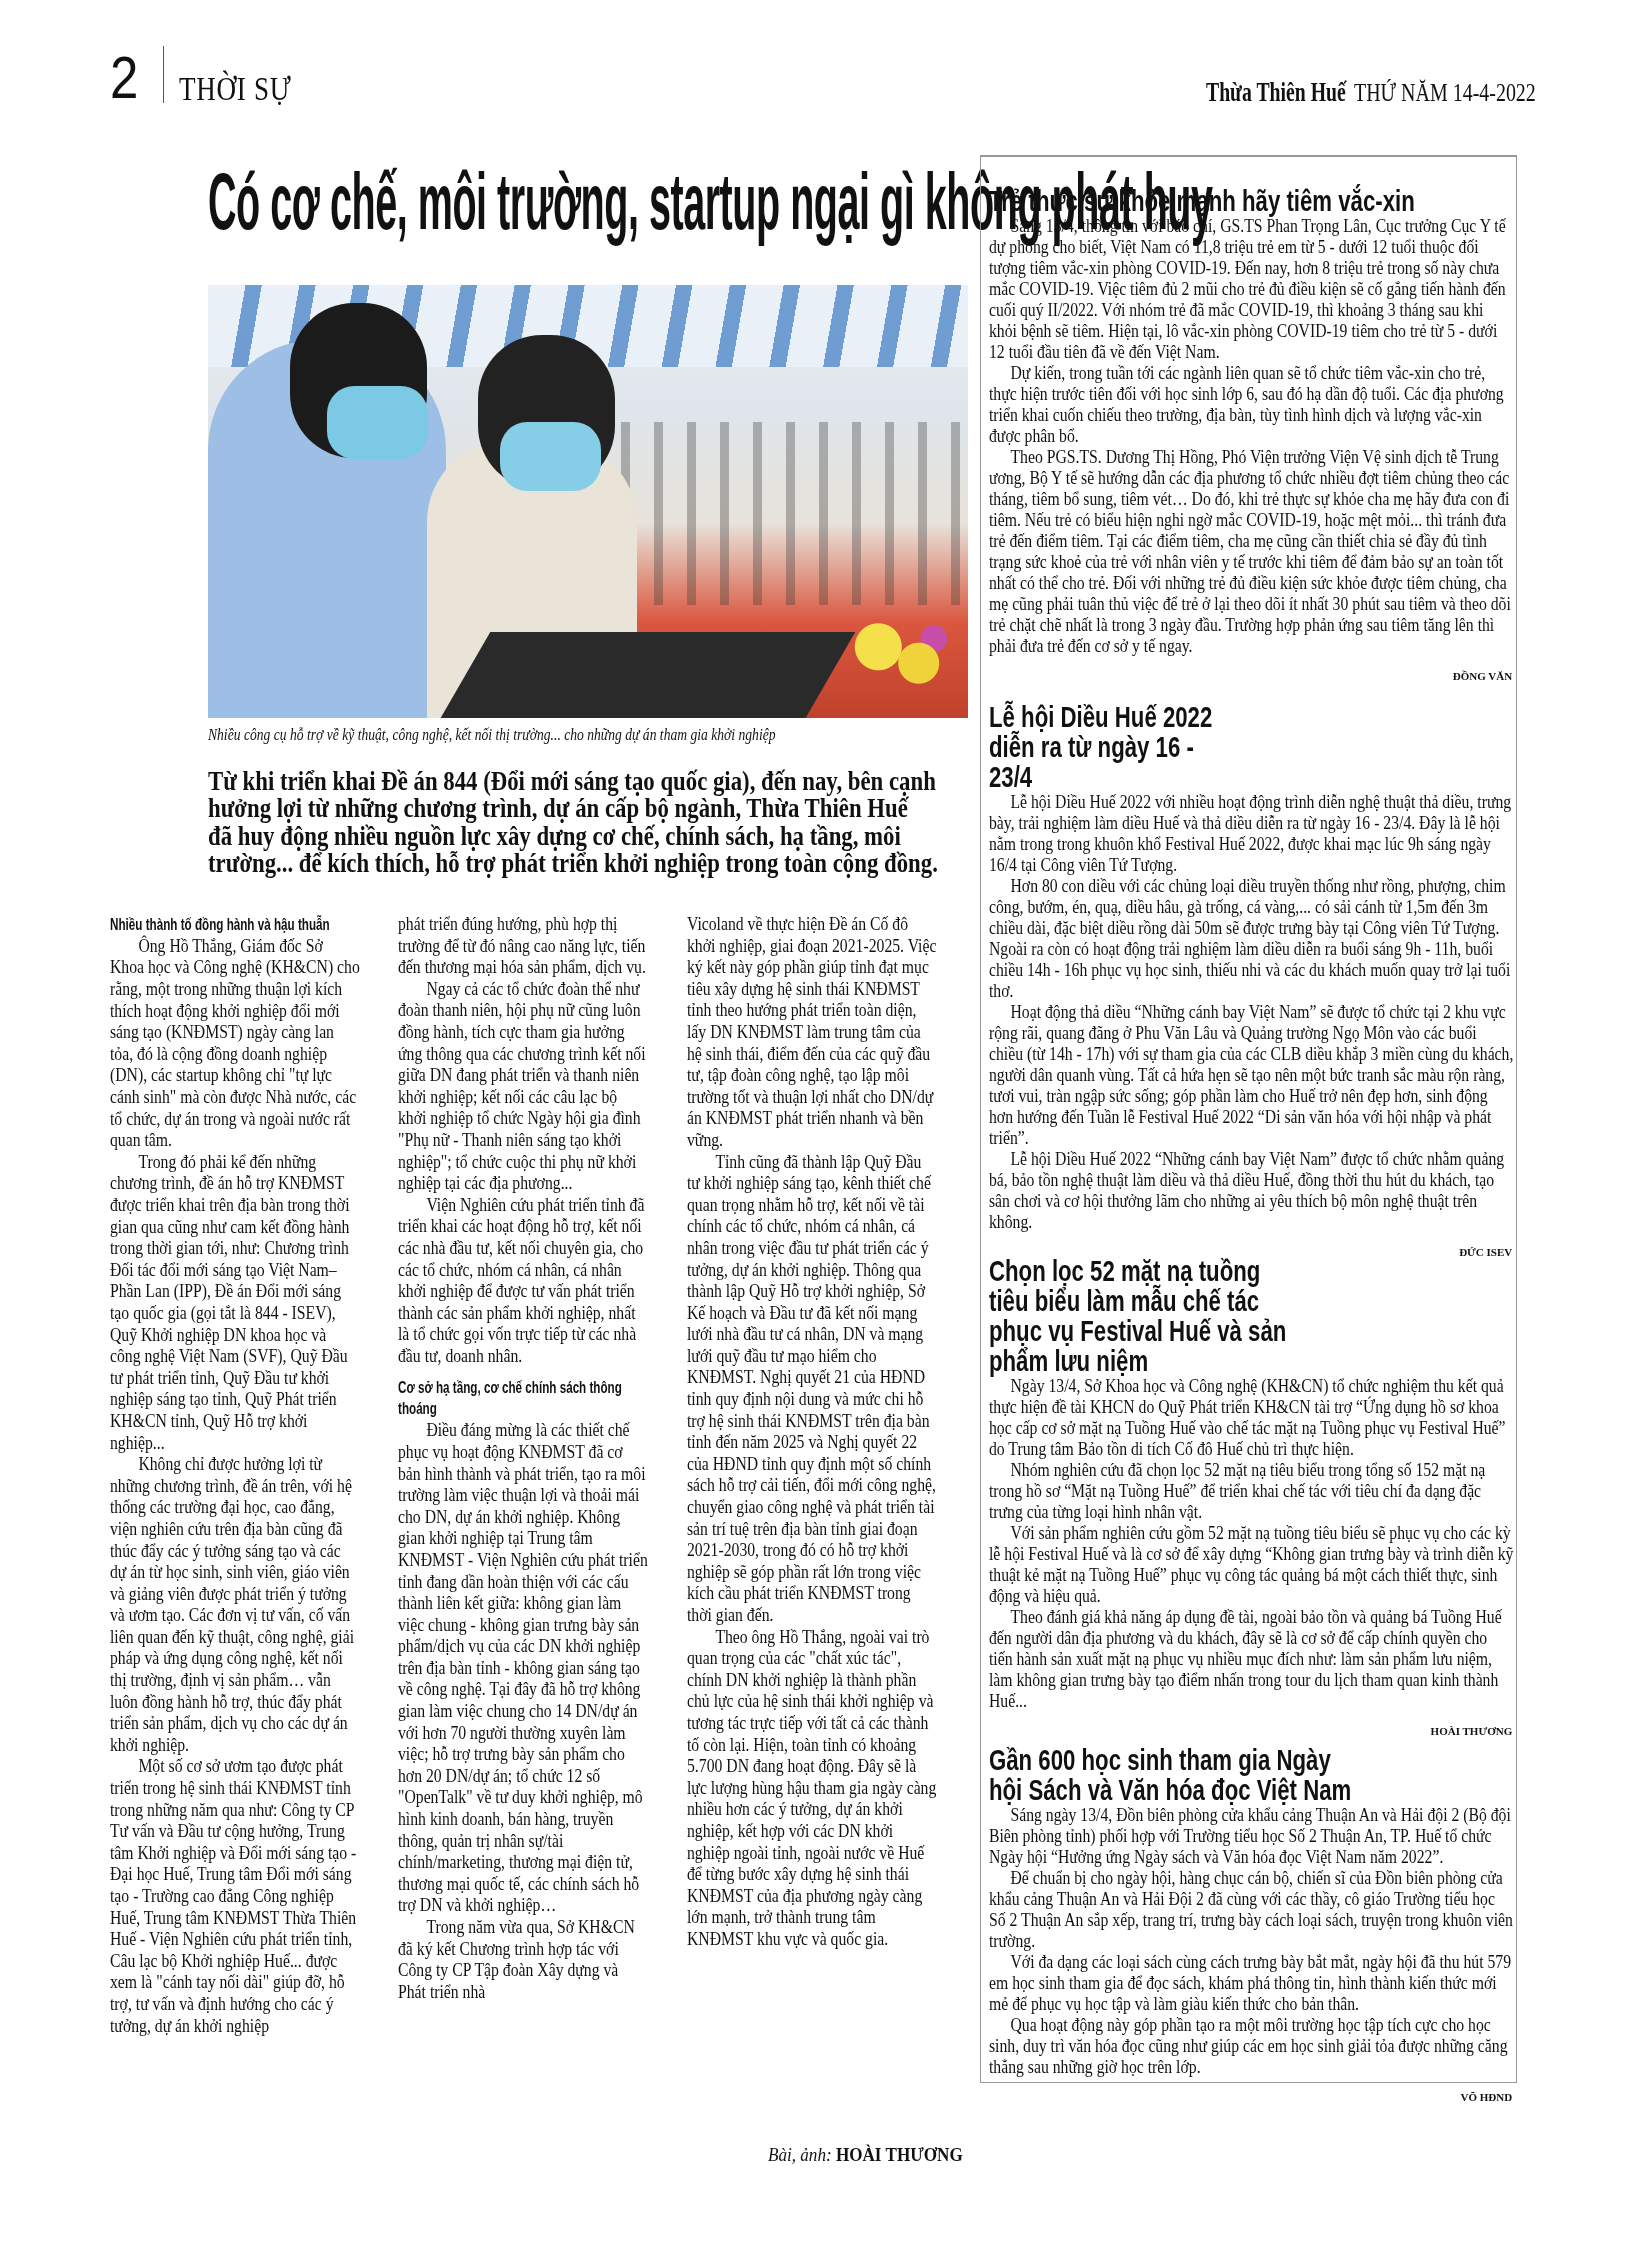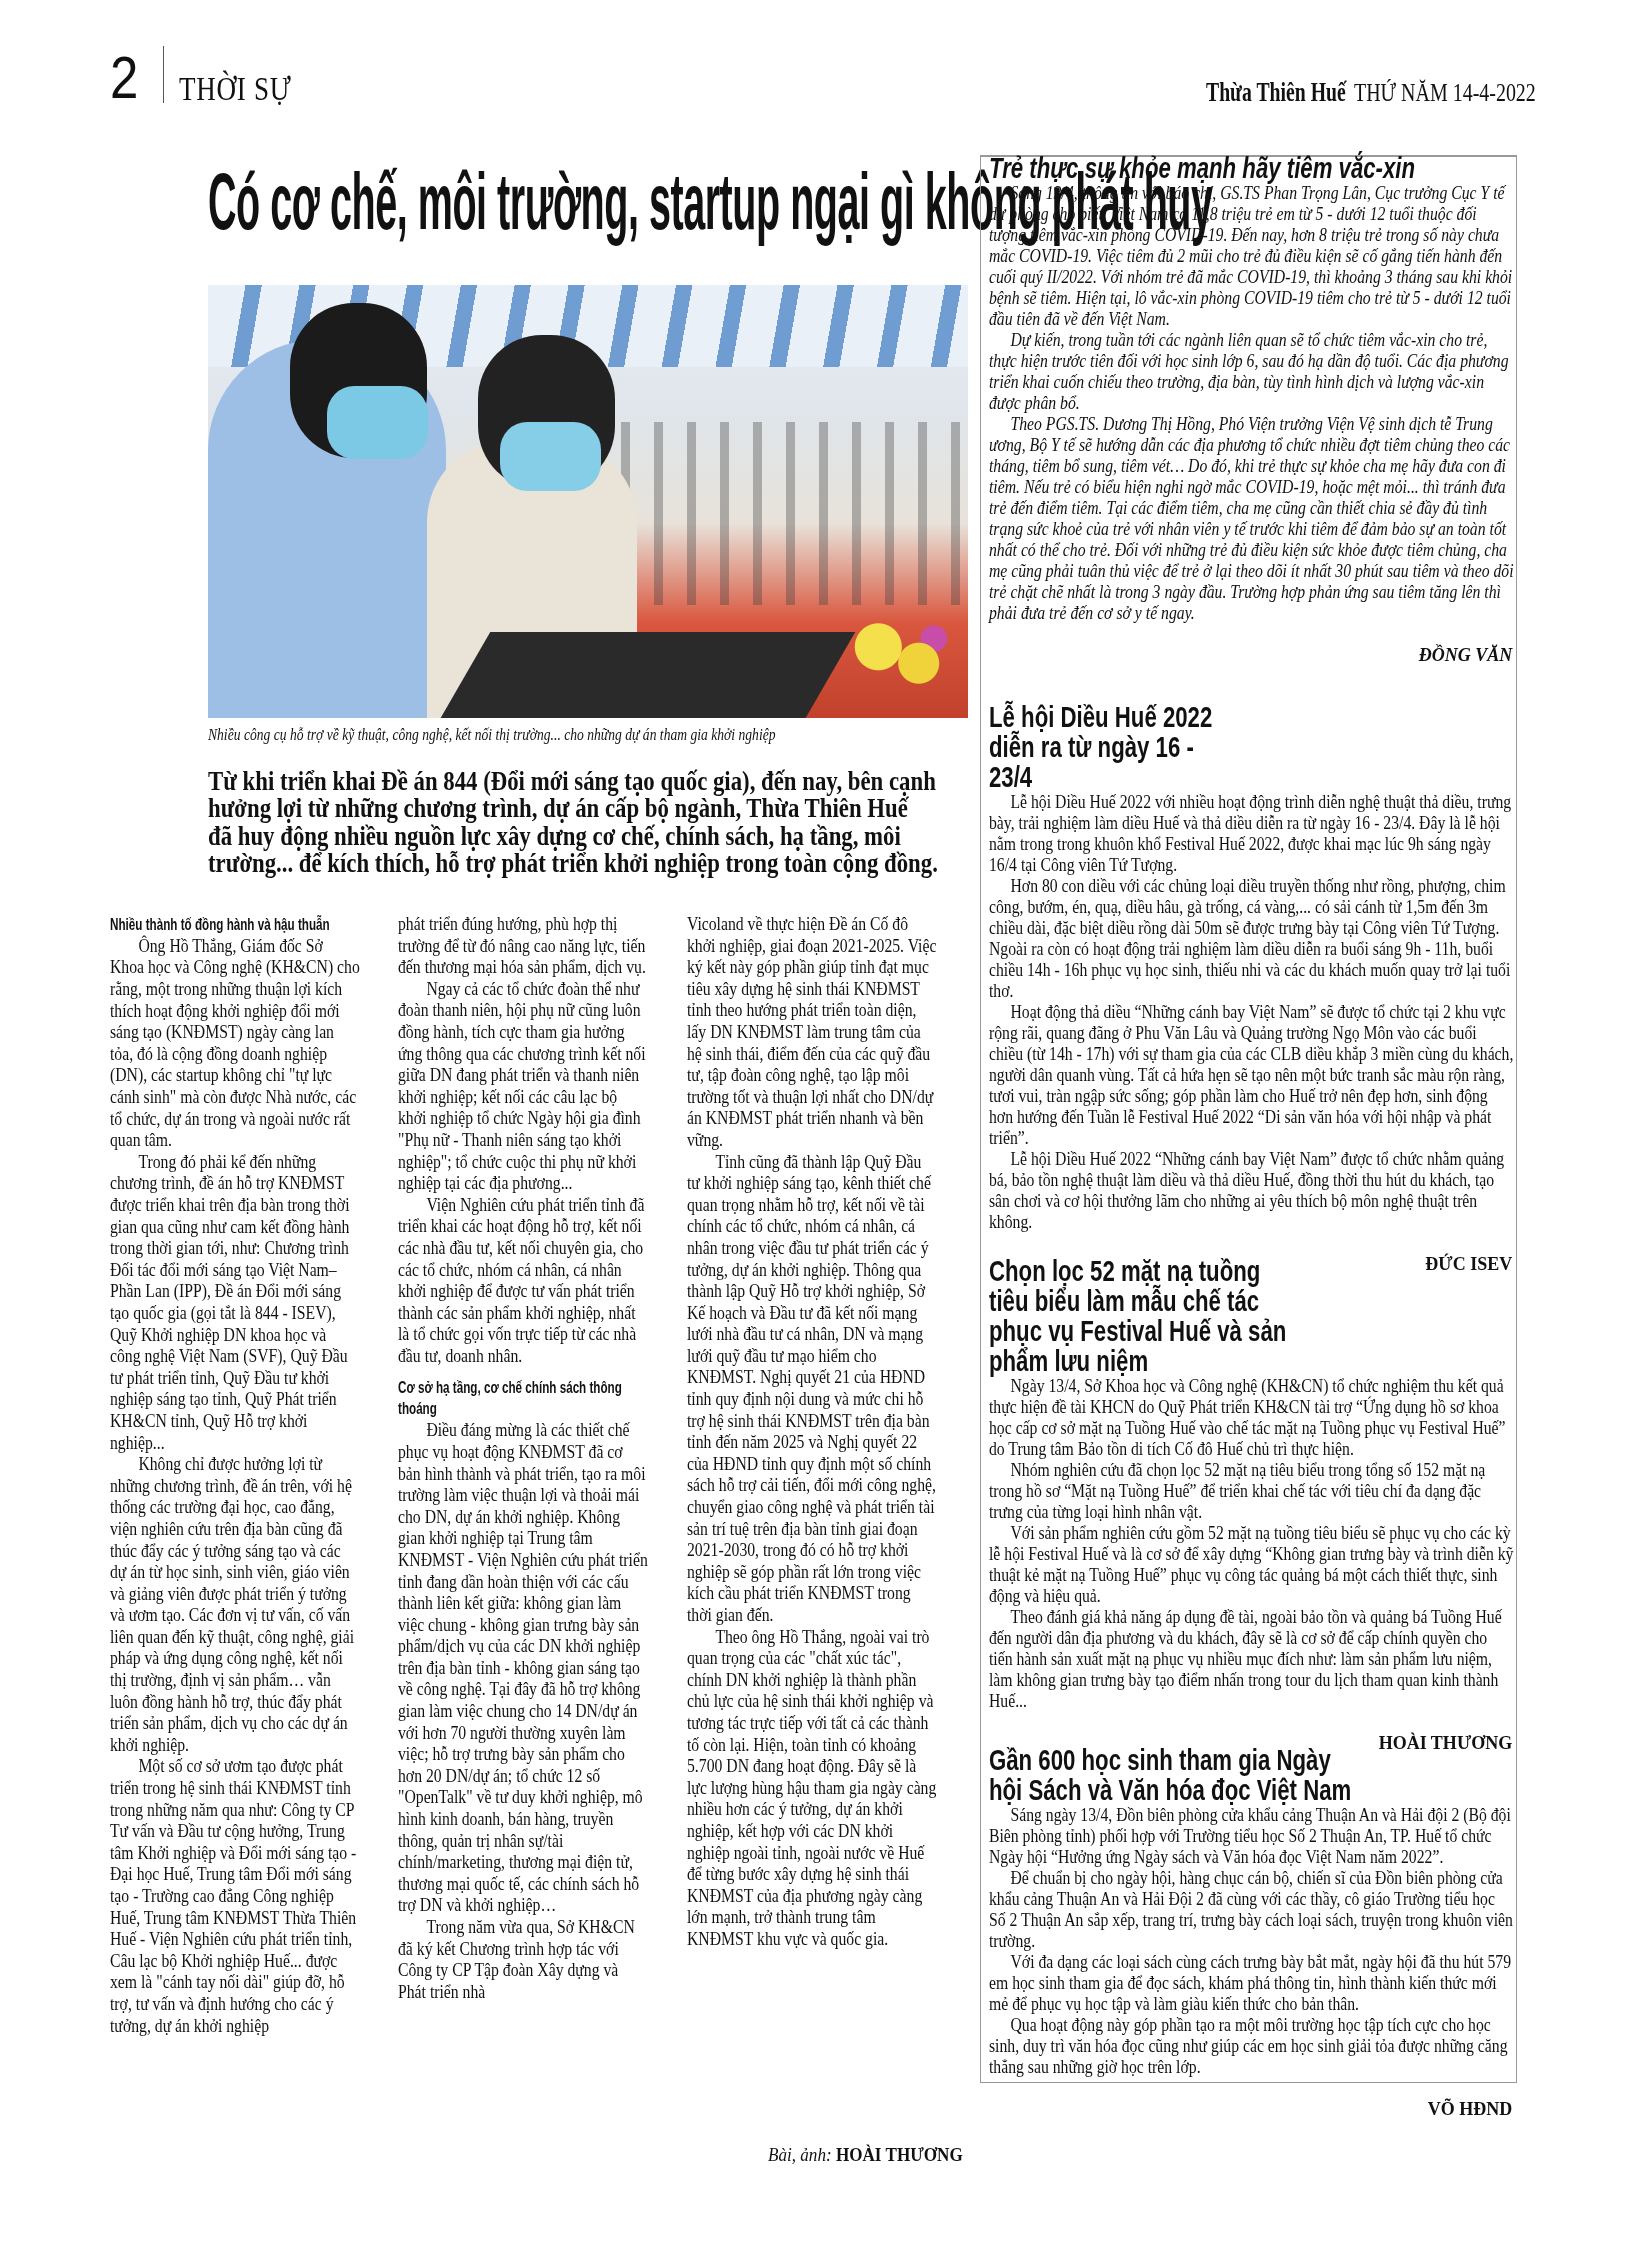--- a/index.html
+++ b/index.html
@@ -40,22 +40,22 @@
   #col3{left:687px;}
   #byline-main{left:768px;top:2144px;font-size:19px;transform:scaleX(0.9);transform-origin:left;white-space:nowrap;}
   #byline-main i{font-style:italic;}
   #byline-main b{font-weight:bold;}
   
   #sidebox{left:980px;top:155px;width:537px;height:1928px;border:1.8px solid #999;border-top-width:2.7px;box-sizing:border-box;}
   .brief{position:absolute;left:989px;width:525px;}
   .brief h2{margin:0;font-family:"Liberation Sans",sans-serif;font-weight:bold;font-size:30px;line-height:30px;transform:scaleX(0.74);transform-origin:left;width:713px;}
   .brief .body{font-size:18.3px;line-height:21px;transform:scaleX(0.86);transform-origin:left;width:610px;}
   .brief .body p{margin:0;text-indent:25px;}
-  .brief .author{text-align:right;font-weight:bold;font-size:18px;line-height:20px;margin-top:21px;padding-right:1.8px;}
-  #brief1{top:153px;font-style:italic;}
+  .brief .author{text-align:right;font-weight:bold;font-size:11px;line-height:20px;margin-top:9px;padding-right:1.8px;}
+  #brief1{top:186px;}
   #brief2{top:702px;}
   #brief3{top:1256px;}
   #brief4{top:1745px;}
 </style>
 </head>
 <body>
 
 <div id="page-num" class="abs">2</div>
 <div id="header-divider" class="abs"></div>
 <div id="section" class="abs">THỜI SỰ</div>

